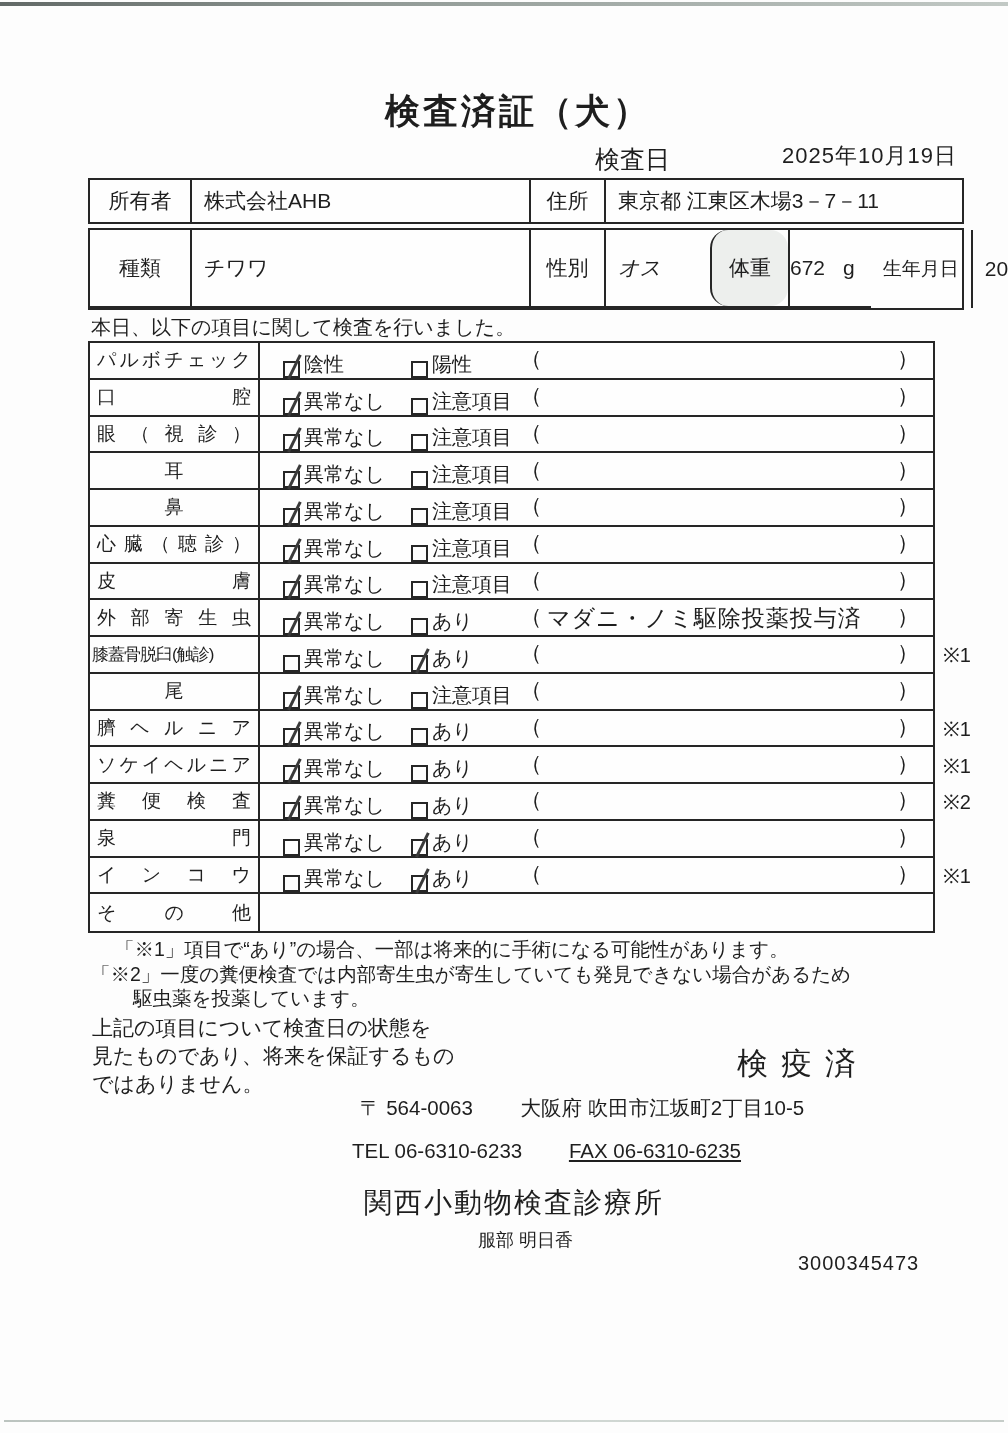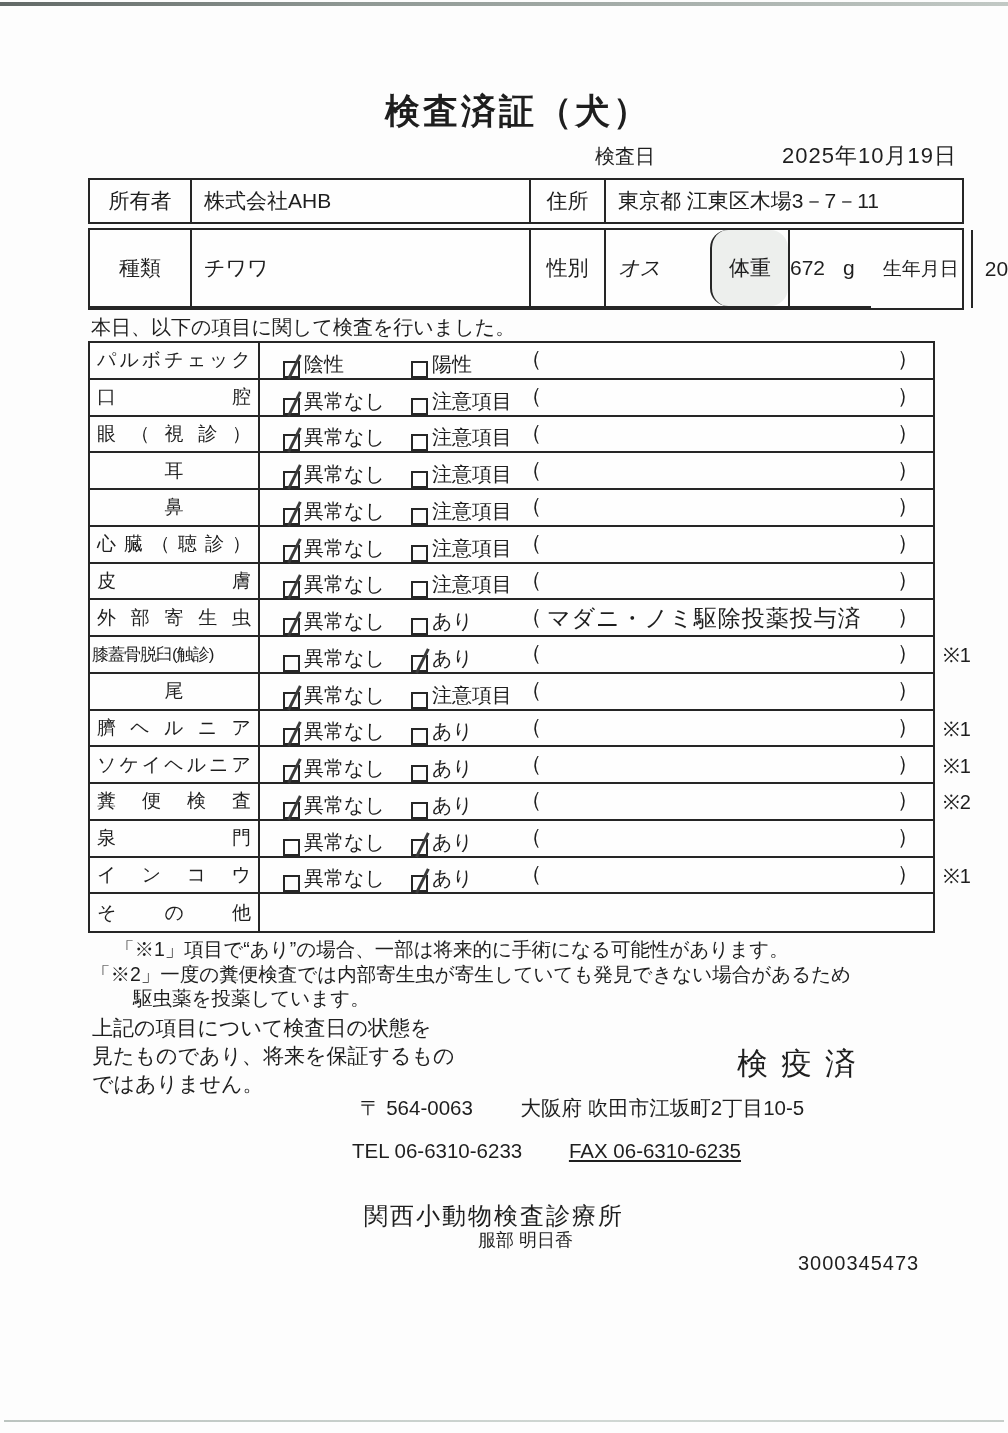--- a/index.html
+++ b/index.html
@@ -13,21 +13,21 @@
   }
   
   .scan-top{position:absolute;top:2px;left:0;width:1008px;height:4px;
     background:linear-gradient(to right,#626967,#8f9894 35%,#a7afab 65%,#c2c9c5);}
   .scan-bottom{position:absolute;top:1420px;left:4px;width:1000px;height:2px;
     background:linear-gradient(to right,#bcc4c0,#d0d7d3 60%,#c6cdc9);}
 
   .title{position:absolute;top:88px;left:88px;width:860px;margin:0;
     text-align:center;font-size:35px;font-weight:700;letter-spacing:3px;}
 
-  .exam-date-label{position:absolute;top:143px;left:595px;font-size:20px;}
+  .exam-date-label{position:absolute;top:143px;left:595px;font-size:25px;}
   .exam-date-value{position:absolute;top:141px;right:51px;font-size:22px;letter-spacing:1px;}
 
   
   .htable{position:absolute;left:88px;border:2px solid #262626;box-sizing:border-box;background:#fefefe;}
   .t-owner{top:178px;width:876px;height:46px;display:flex;}
   .t-pet{top:228px;width:876px;height:82px;display:flex;}
   .pet-row{display:flex;flex:1;box-sizing:border-box;}
   .pet-row.first{border-bottom:2px solid #262626;}
   .hcell{display:flex;align-items:center;box-sizing:border-box;font-size:21px;overflow:hidden;white-space:nowrap;}
   .hcell + .hcell{border-left:2px solid #262626;}
@@ -76,21 +76,21 @@
 
   .disclaimer{position:absolute;top:1014px;left:92px;font-size:21px;line-height:28px;}
 
   .stamp{position:absolute;top:1043px;left:737px;font-size:31px;letter-spacing:13px;
     font-weight:500;white-space:nowrap;}
 
   .postal-line{position:absolute;top:1094px;left:360px;font-size:20.5px;white-space:nowrap;}
   .postal-line .addr{margin-left:42px;}
   .tel-line{position:absolute;top:1139px;left:352px;font-size:20.5px;white-space:nowrap;}
   .tel-line .fax{margin-left:41px;text-decoration:underline;}
-  .clinic-name{position:absolute;top:1184px;left:364px;font-size:24px;letter-spacing:2px;margin-top:16px;}
+  .clinic-name{position:absolute;top:1184px;left:364px;font-size:28px;letter-spacing:2px;}
   .staff-name{position:absolute;top:1228px;left:478px;font-size:18px;}
   .serial{position:absolute;top:1252px;left:798px;font-size:20px;letter-spacing:1px;}
 </style>
 </head>
 <body>
 
 <div class="page">
   <div class="scan-top"></div>
 
   <h1 class="title">検査済証（犬）</h1>

